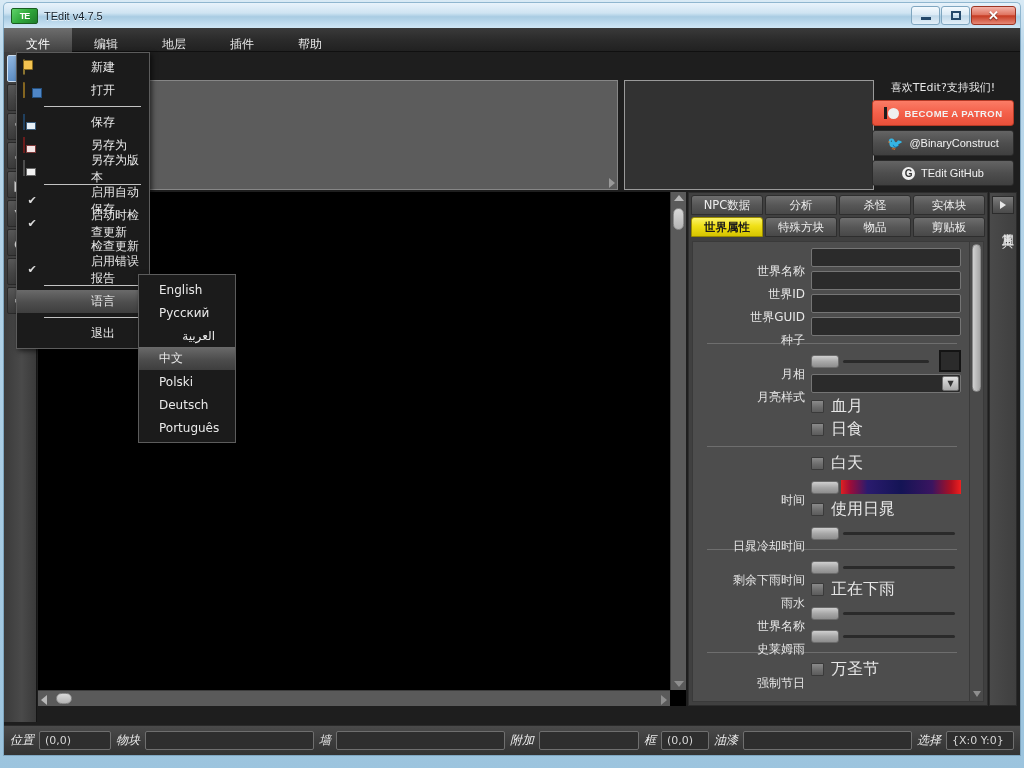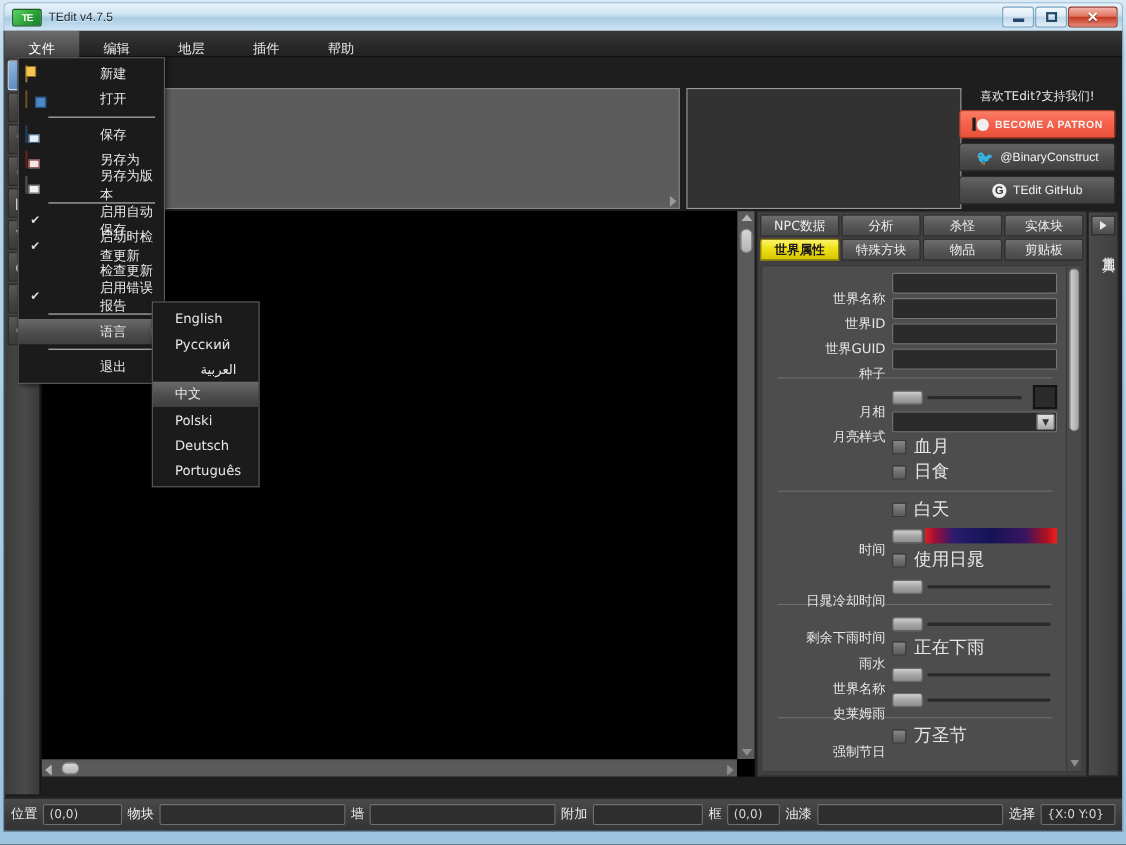--- a/index.html
+++ b/index.html
@@ -296,21 +296,21 @@
     font-size: 12px; color: #e4e4e4; letter-spacing: 1px; text-align: center; width: 100%;
   }
 
   
   .statusbar {
     position: absolute; left: 0; right: 0; bottom: 0; height: 30px;
     background: linear-gradient(180deg,#4a4a4a 0%, #3c3c3c 55%, #333 100%);
     border-top: 1px solid #2a2a2a;
     display: flex; align-items: center; padding: 0 6px; gap: 5px;
   }
-  .sb-lbl { font-size: 12px; color: #ececec; flex: 0 0 auto; }
+  .sb-lbl { font-size: 12px; color: #ececec; flex: 0 0 auto; font-style: italic; }
   .sb-fld {
     height: 19px; background: #2e2e2e; border: 1px solid #6f6f6f; border-radius: 2px;
     display: flex; align-items: center; padding: 0 5px;
     font-size: 11px; color: #d6d6d6; flex: 0 0 auto;
   }
   .sb-fld.grow { flex: 1 1 auto; }
 </style>
 </head>
 <body>
 

